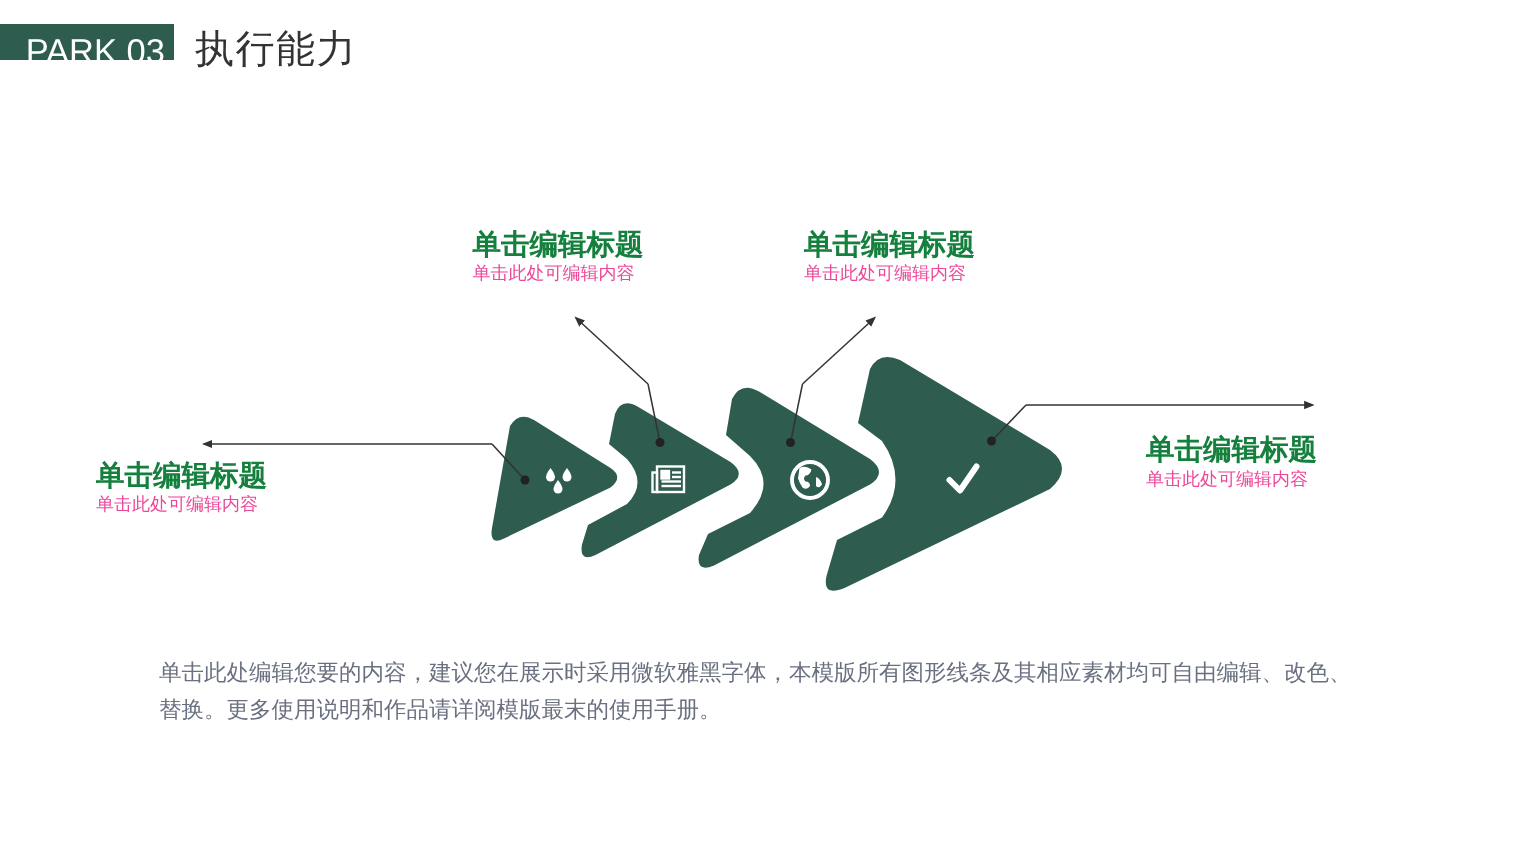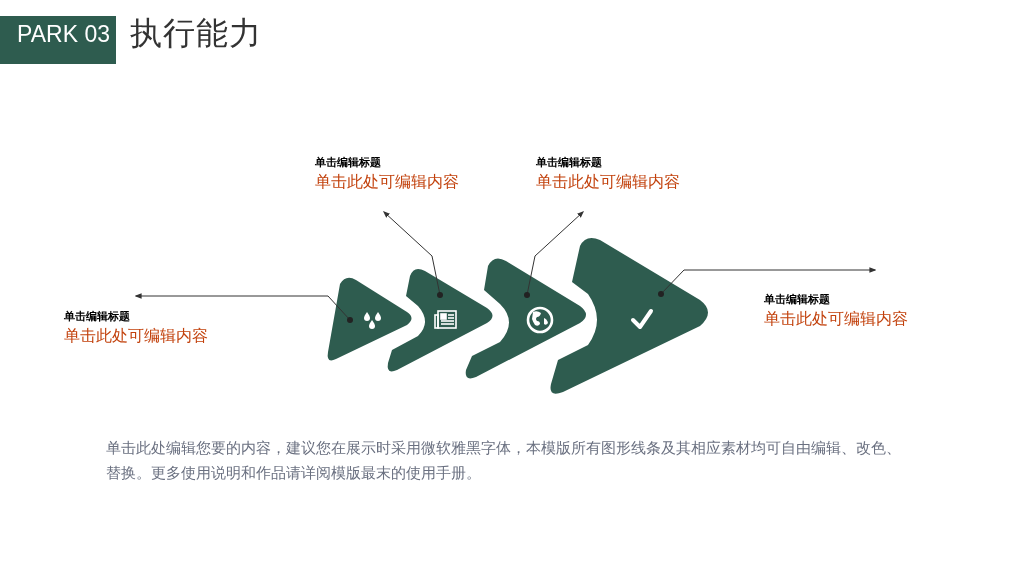--- a/index.html
+++ b/index.html
@@ -2,34 +2,34 @@
 <html><head>
   <meta charset="utf-8">
   <style>
     html, body { margin: 0; padding: 0; }
     body {
       width: 1024px; height: 576px; position: relative; overflow: hidden;
       background: #ffffff;
       font-family: "DejaVu Sans", "Liberation Sans", sans-serif;
     }
     .header-badge {
-      position: absolute; left: 0; top: 16px; width: 116px; height: 48px;
+      position: absolute; left: 0; top: 16px; width: 116px; height: 24px;
       background: #2e5c4f; color: #ffffff;
       font-family: "Liberation Sans", "DejaVu Sans", sans-serif;
       font-size: 23px; line-height: 36px; text-align: right; padding-right: 6px;
       box-sizing: border-box; letter-spacing: 0px;
     }
     .header-title {
-      position: absolute; left: 130px; top: 15px; font-size: 32px; color: #333333;
+      position: absolute; left: 130px; top: 15px; font-size: 26px; color: #333333;
       line-height: 36px; letter-spacing: 1px;
     }
     svg.diagram { position: absolute; left: 0; top: 0; }
     .label { position: absolute; }
-    .label .t { font-size: 11px; font-weight: bold; color: #000000; line-height: 20px; white-space: nowrap; }
-    .label .s { font-size: 16px; color: #c2410c; line-height: 18px; white-space: nowrap; }
+    .label .t { font-size: 19px; font-weight: bold; color: #15803d; line-height: 20px; white-space: nowrap; }
+    .label .s { font-size: 12px; color: #ec4899; line-height: 18px; white-space: nowrap; }
     .desc {
       position: absolute; left: 106px; top: 436px; width: 800px;
       font-size: 15px; color: #6a7080; line-height: 25px;
     }
   </style>
 </head>
 <body>
 
 <div class="header-badge">PARK 03</div>
 <div class="header-title">执行能力</div>

